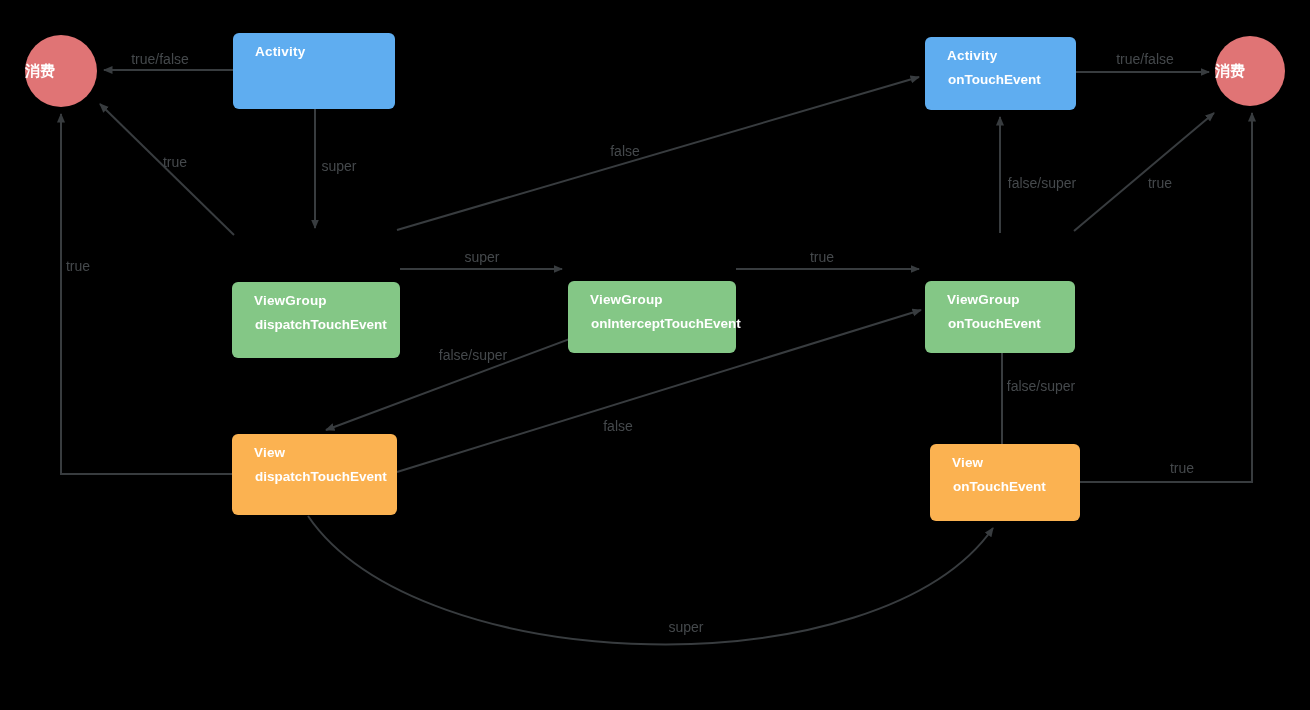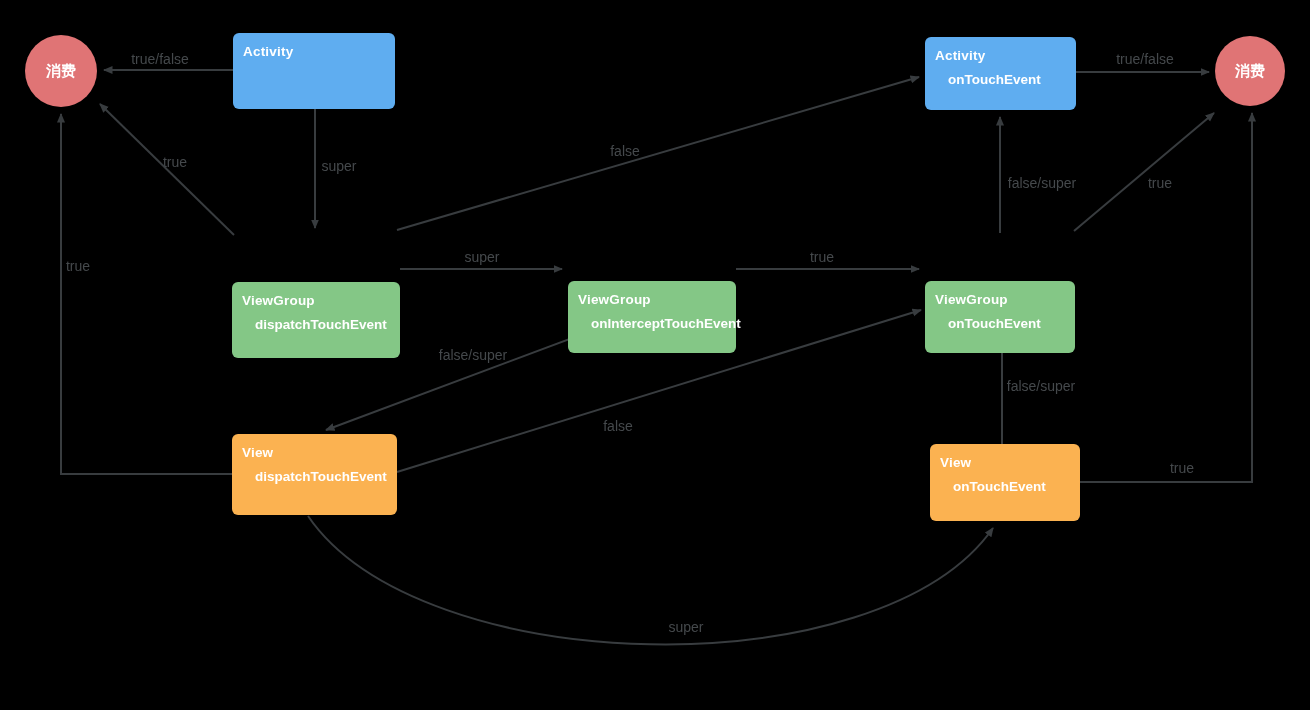--- a/index.html
+++ b/index.html
@@ -12,36 +12,35 @@
   .edge { stroke: var(--line); stroke-width: 2; fill: none; }
   .arrowhead { fill: var(--line); }
 
   .node {
     position: absolute;
     border-radius: 6px;
     color: var(--node-text);
     font-weight: bold;
     font-size: 13.5px;
   }
-  .node .node-title { display: block; padding: 11px 0 0 10px; letter-spacing: .2px; }
+  .node .node-title { display: block; padding: 11px 0 0 22px; letter-spacing: .2px; }
   .node .node-method { display: block; padding: 9px 0 0 23px; }
   .node.blue   { background: var(--blue); }
   .node.green  { background: var(--green); margin-top: 48px; }
   .node.orange { background: var(--orange); }
 
   .circle-node {
     position: absolute;
     border-radius: 50%;
     background: var(--red);
     color: var(--node-text);
     font-weight: bold;
     font-size: 15px;
     display: flex;
     align-items: center;
-    justify-content: center;
   }
 
   .edge-label {
     position: absolute;
     transform: translate(-50%, -50%);
     color: var(--label);
     font-size: 14px;
     font-weight: normal;
     white-space: nowrap;
   }

